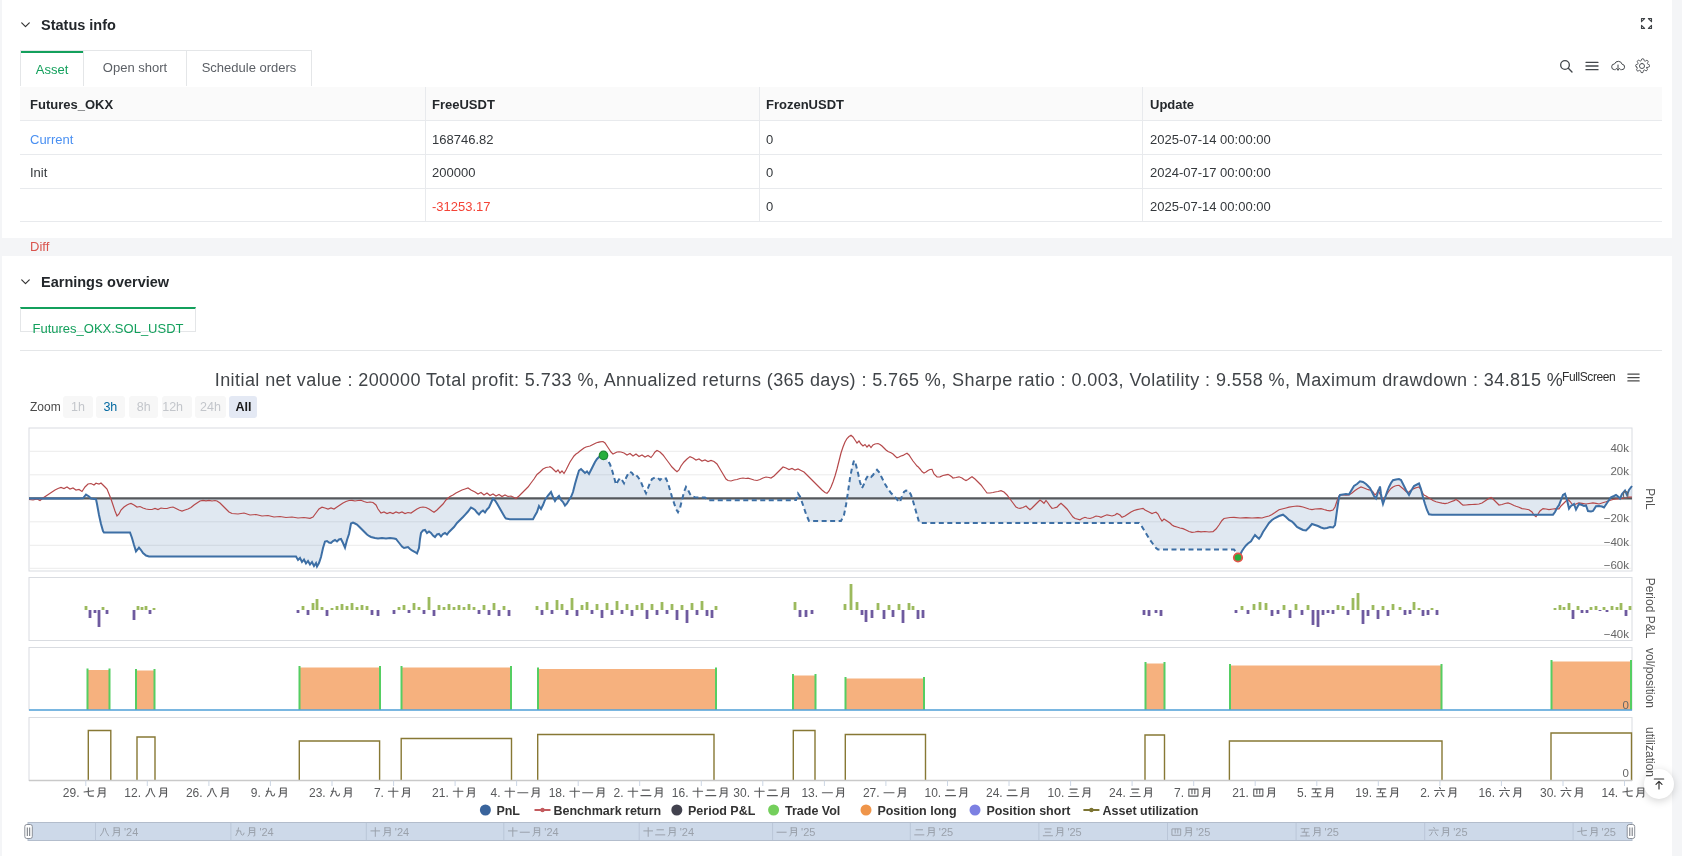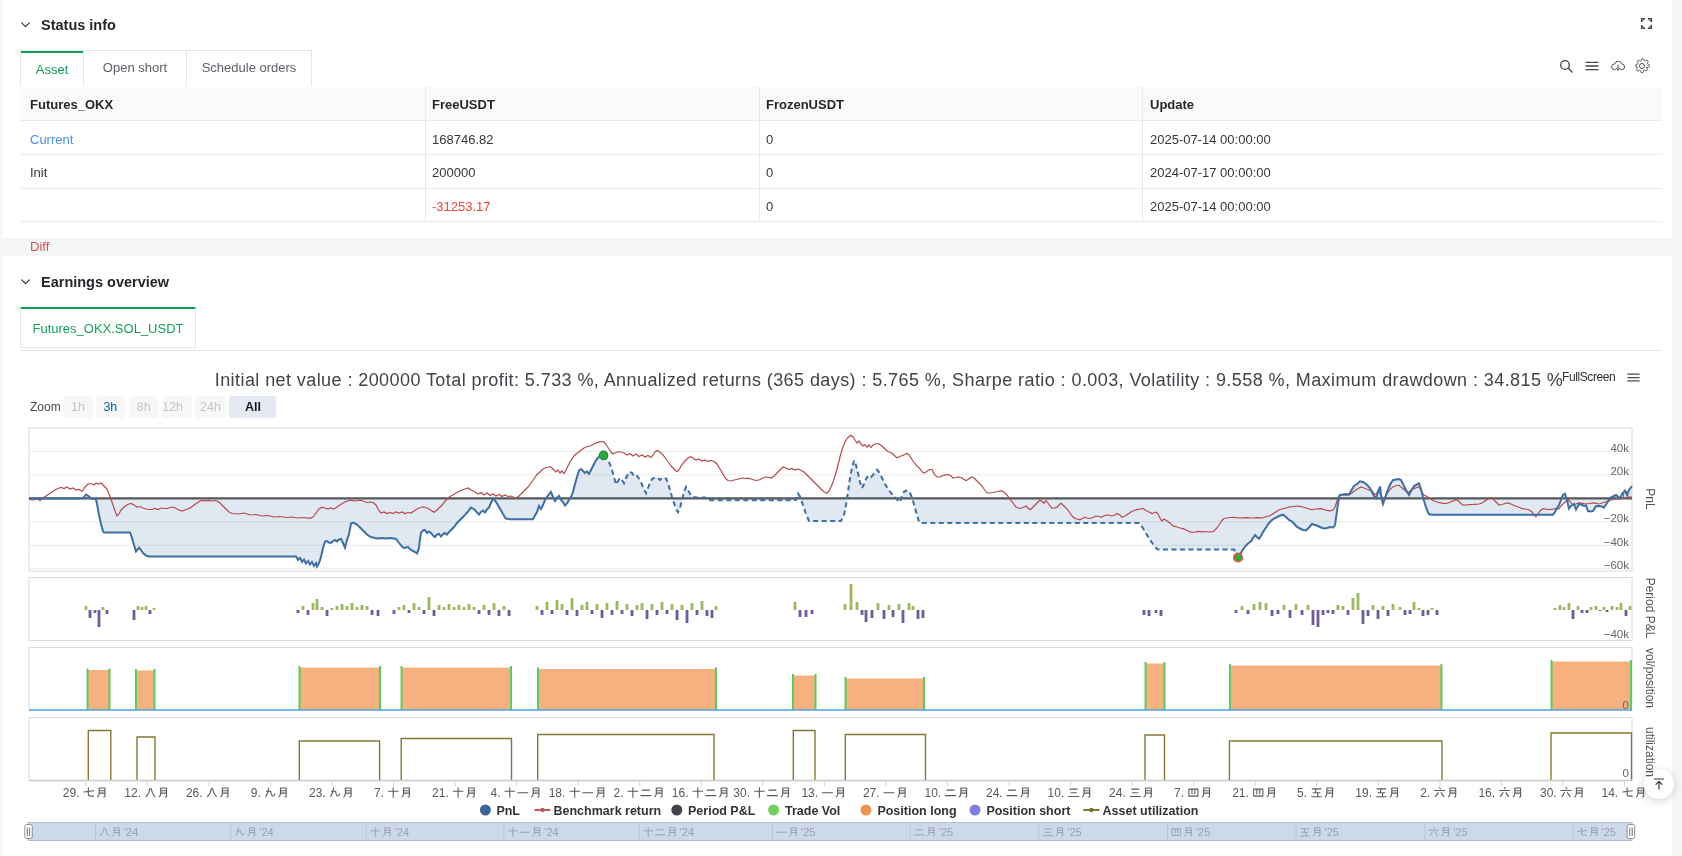--- a/index.html
+++ b/index.html
@@ -54,34 +54,34 @@
 <div class="abs" style="left:432px;top:198.5px;font-size:13px;color:#f44336;">-31253.17</div>
 <div class="abs" style="left:766px;top:198.5px;font-size:13px;color:#34383c;">0</div>
 <div class="abs" style="left:1150px;top:198.5px;font-size:13px;color:#34383c;">2025-07-14 00:00:00</div>
 <div class="abs" style="left:424.5px;top:87px;width:1px;height:135px;background:#e8eaed;"></div>
 <div class="abs" style="left:758.5px;top:87px;width:1px;height:135px;background:#e8eaed;"></div>
 <div class="abs" style="left:1142.0px;top:87px;width:1px;height:135px;background:#e8eaed;"></div>
 <svg class="abs" style="left:19px;top:275px" width="13" height="13" viewBox="0 0 24 24" fill="none" stroke="#333" stroke-width="2.2" stroke-linecap="round" stroke-linejoin="round">
     <path d="M5 9 l7 7 7-7"></path>
   </svg>
 <div class="abs hdr" style="left:41px;top:274px;">Earnings overview</div>
-<div class="abs" style="left:20px;top:307px;width:176px;height:41px;border:1px solid #e4e6e8;border-top:2px solid #13a05c;background:#fff;color:#13a05c;font-size:13px;line-height:40px;text-align:center;">Futures_OKX.SOL_USDT</div>
+<div class="abs" style="left:20px;top:307px;width:176px;height:25px;border:1px solid #e4e6e8;border-top:2px solid #13a05c;background:#fff;color:#13a05c;font-size:13px;line-height:40px;text-align:center;">Futures_OKX.SOL_USDT</div>
 <div class="abs" style="left:20px;top:350px;width:1642px;height:1px;background:#e4e6e8;"></div>
 <div class="abs" style="left:0;top:370px;width:1682px;text-align:center;font-size:18px;letter-spacing:0.42px;color:#404448;margin-left:48px;">Initial net value : 200000 Total profit: 5.733 %, Annualized returns (365 days) : 5.765 %, Sharpe ratio : 0.003, Volatility : 9.558 %, Maximum drawdown : 34.815 %</div>
 <div class="abs" style="left:1562px;top:370px;font-size:12px;letter-spacing:-0.4px;color:#2e2e2e;">FullScreen</div>
 <svg style="position:absolute;left:1626px;top:370px" width="15" height="15" viewBox="0 0 24 24" fill="none" stroke="#4a4a4a" stroke-width="1.5" stroke-linecap="round" stroke-linejoin="round">
     <path d="M3 6.5h18 M3 12h18 M3 17.5h18" stroke-width="2"></path>
   </svg>
 <div class="abs" style="left:30px;top:400px;font-size:12px;color:#4a4a4a;">Zoom</div>
 <div class="abs" style="left:63.3px;top:396px;width:29.3px;height:22px;background:#f7f7f7;border-radius:3px;font-size:12.5px;color:#c3c6cb;text-align:center;line-height:22px;">1h</div>
 <div class="abs" style="left:95.7px;top:396px;width:29.4px;height:22px;background:#f7f7f7;border-radius:3px;font-size:12.5px;color:#0369a1;text-align:center;line-height:22px;">3h</div>
 <div class="abs" style="left:129.0px;top:396px;width:29.3px;height:22px;background:#f7f7f7;border-radius:3px;font-size:12.5px;color:#c3c6cb;text-align:center;line-height:22px;">8h</div>
 <div class="abs" style="left:162.2px;top:396px;width:30.1px;height:22px;background:#f7f7f7;border-radius:3px;font-size:12.5px;color:#c3c6cb;text-align:left;line-height:22px;">12h</div>
 <div class="abs" style="left:195.4px;top:396px;width:30.2px;height:22px;background:#f7f7f7;border-radius:3px;font-size:12.5px;color:#c3c6cb;text-align:center;line-height:22px;">24h</div>
-<div class="abs" style="left:229.4px;top:396px;width:47px;height:22px;background:#e4e9f4;border-radius:3px;font-size:12.5px;font-weight:bold;color:#1b1b1b;text-align:center;line-height:22px;">All</div>
+<div class="abs" style="left:229.4px;top:396px;width:28px;height:22px;background:#e4e9f4;border-radius:3px;font-size:12.5px;font-weight:bold;color:#1b1b1b;text-align:center;line-height:22px;">All</div>
 <div class="abs" style="left:1644px;top:769px;width:30px;height:30px;border-radius:50%;background:#fff;box-shadow:0 2px 8px rgba(0,0,0,0.18);"></div>
 <svg style="position:absolute;left:1651px;top:776px" width="16" height="16" viewBox="0 0 24 24" fill="none" stroke="#333" stroke-width="1.5" stroke-linecap="round" stroke-linejoin="round">
     <path d="M5 4.5 h14 M12 8.5 v11 M7.5 12.5 L12 8 L16.5 12.5" stroke-width="1.8"></path>
   </svg>
 <svg width="1682" height="445" viewBox="0 412 1682 445" font-family="Liberation Sans, sans-serif" style="position:absolute;left:0;top:412px;">
     <defs>
       <g id="cjkset" fill="none" stroke-linecap="round" stroke-linejoin="round"></g>
       <g id="cj19968" fill="none" stroke-linecap="round" stroke-linejoin="round">
         <path d="M8 52 H92"></path>
       </g>

